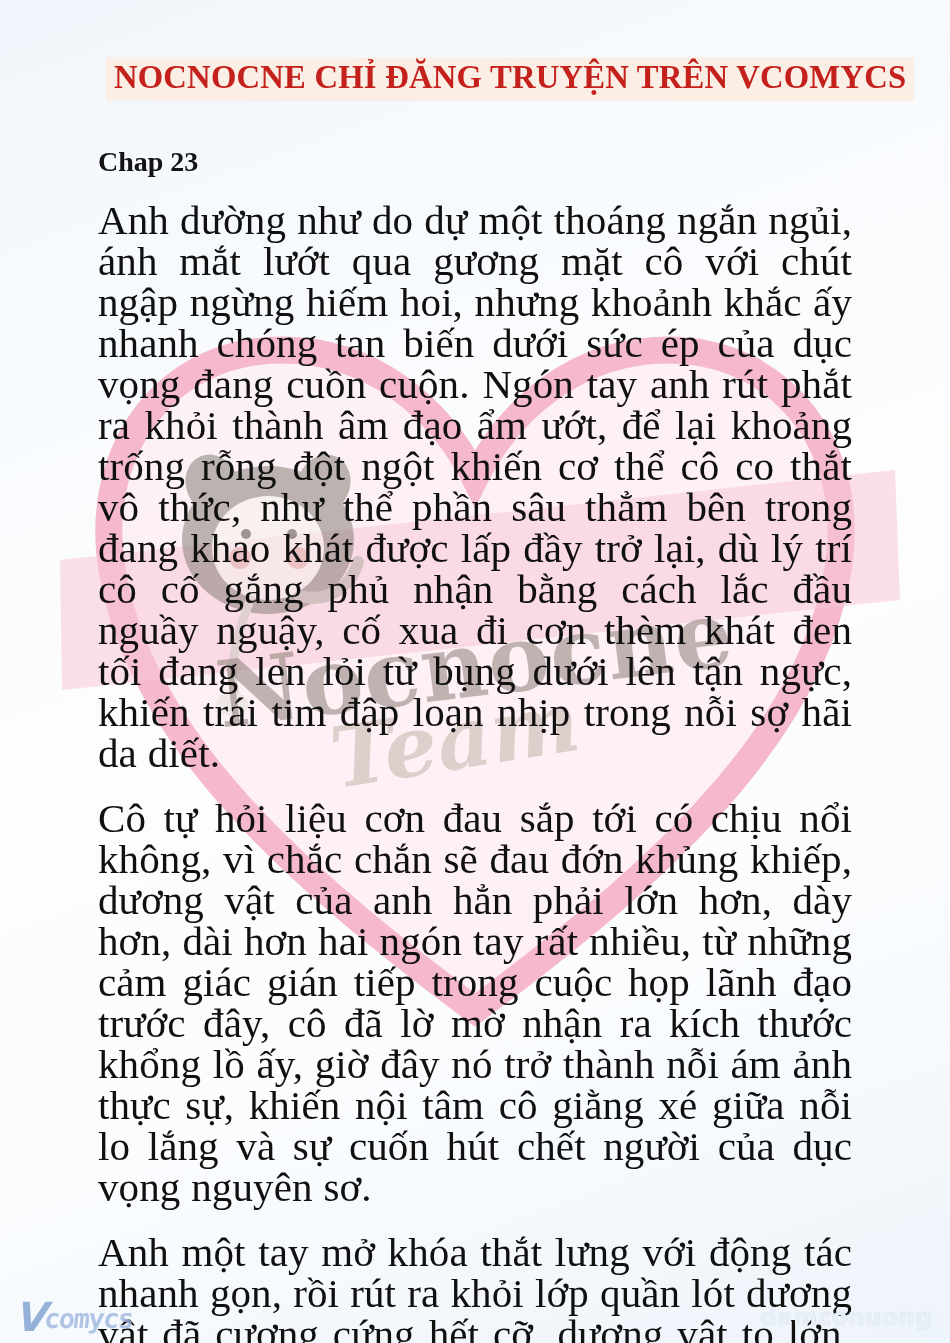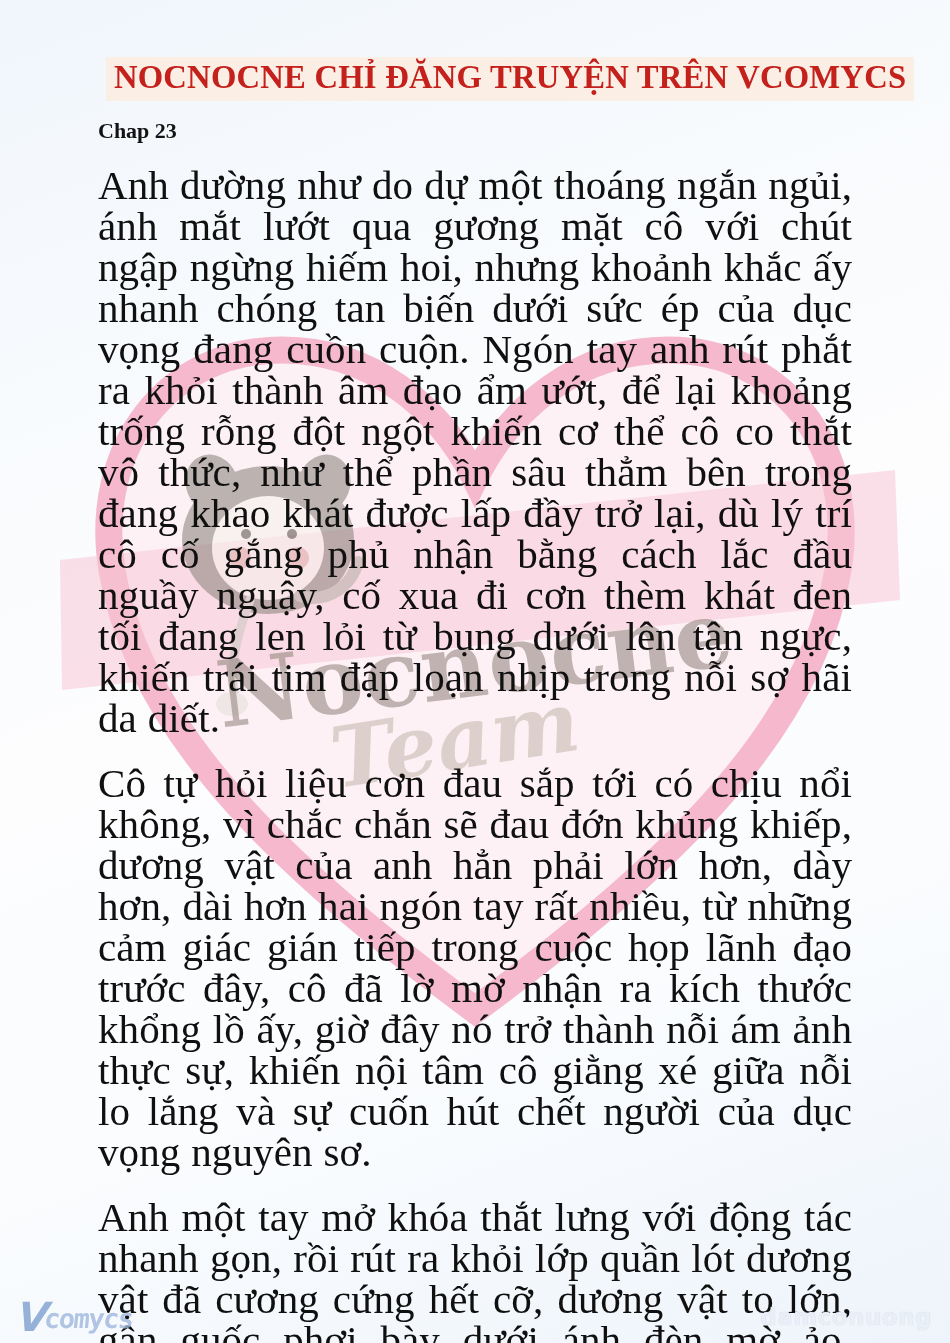--- a/index.html
+++ b/index.html
@@ -81,24 +81,24 @@
     font-weight: 700;
     font-size: 33px;
     letter-spacing: .2px;
     line-height: 1.06;
     white-space: nowrap;
     transform: scaleX(.99);
     transform-origin: left center;
   }
 
   .chapter-title {
-    margin-top: 18px;
-    font-family: "Liberation Serif", "DejaVu Serif", serif;
-    font-weight: 700;
-    font-size: 22px;
+    margin-top: 46px;
+    font-family: "Liberation Serif", "DejaVu Serif", serif;
+    font-weight: 700;
+    font-size: 28px;
     color: #131313;
     line-height: 1.1;
   }
 
   .body-text { margin-top: 22px; }
 
   .para {
     margin: 0 0 24px 0;
     font-family: "Liberation Serif", "DejaVu Serif", serif;
     font-size: 41px;

